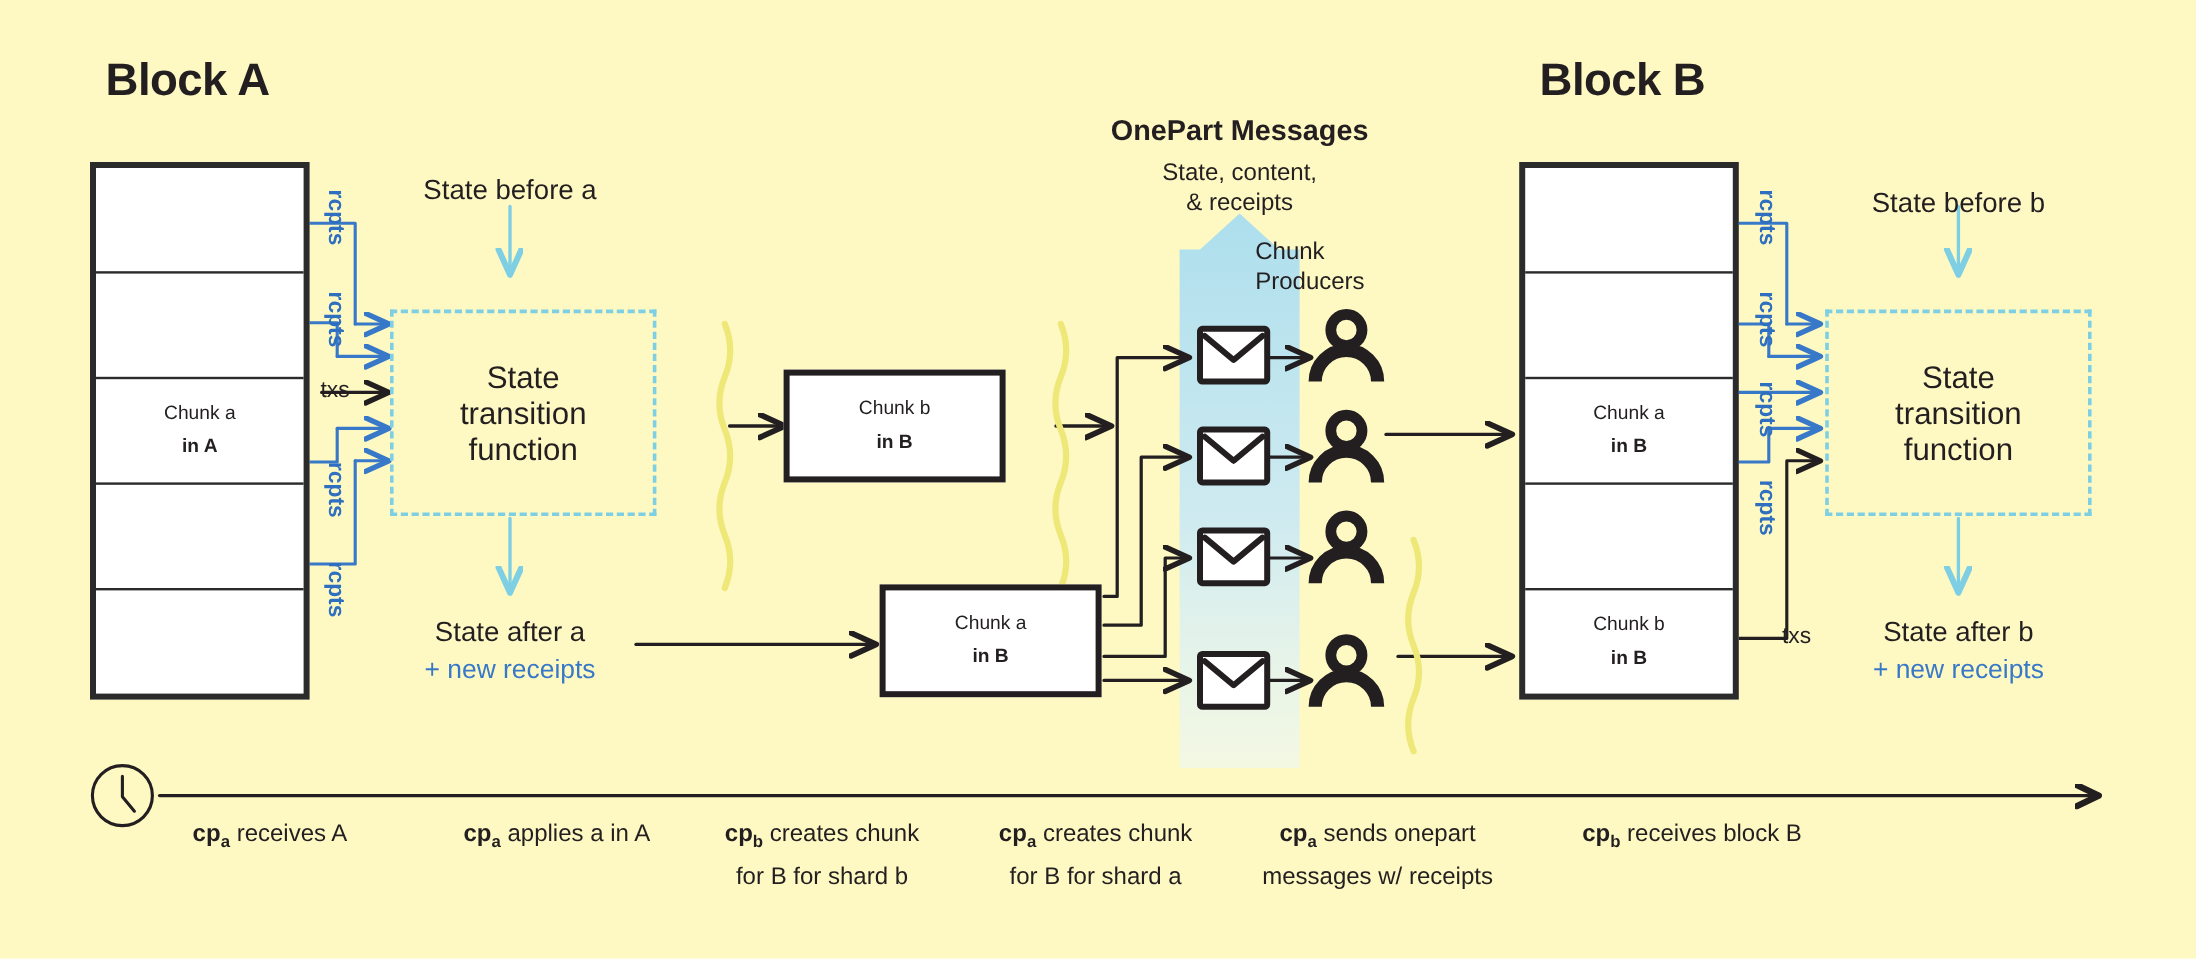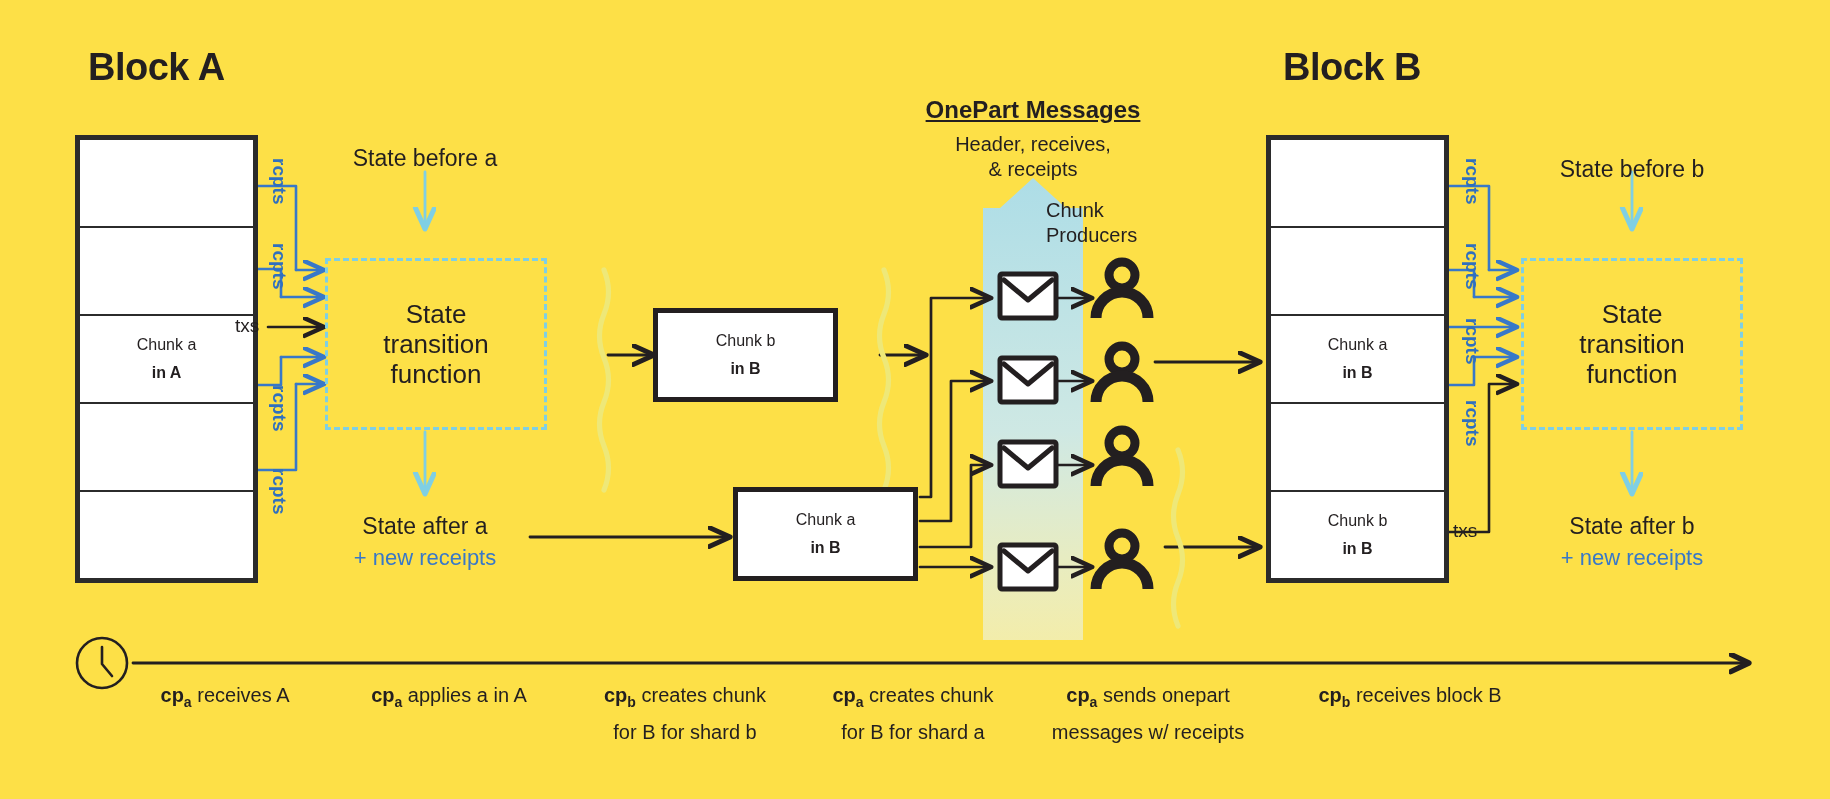--- a/index.html
+++ b/index.html
@@ -8,21 +8,21 @@
     background: #ffffff;
   }
   body {
     font-family: "Liberation Sans", sans-serif;
     color: #231f20;
   }
   #stage {
     position: relative;
     width: 1830px;
     height: 799px;
-    background: #fde047;
+    background: #fef9c3;
     overflow: hidden;
   }
   .abs { position: absolute; }
   svg.layer {
     position: absolute;
     left: 0; top: 0;
     width: 1830px;
     height: 799px;
     overflow: visible;
   }
@@ -91,20 +91,21 @@
     writing-mode: vertical-rl;
     text-orientation: mixed;
     white-space: nowrap;
     letter-spacing: 0px;
   }
   .txs-lbl {
     font-size: 19px;
     color: #231f20;
     font-weight: 500;
     white-space: nowrap;
+    margin-left: 32px;
   }
   .tl-item {
     font-size: 20px;
     line-height: 30px;
     text-align: center;
     color: #231f20;
     white-space: nowrap;
   }
   .tl-item .cp { font-weight: 700; }
   .tl-item sub { font-size: 14px; font-weight:700; }
@@ -352,22 +353,22 @@
     </div>
   </div>
 
   <div class="abs chunk-box" style="left:733px; top:487px; width:185px; height:94px;">
     <div class="blk-label">
       <span>Chunk a</span><br>
       <b>in B</b>
     </div>
   </div>
 
-  <div class="abs onepart-title" style="left:883px; top:96px; width:300px;text-decoration:underline;">OnePart Messages</div>
-  <div class="abs onepart-sub" style="left:883px; top:132px; width:300px;">Header, receives,</div>
+  <div class="abs onepart-title" style="left:883px; top:96px; width:300px;">OnePart Messages</div>
+  <div class="abs onepart-sub" style="left:883px; top:132px; width:300px;">State, content,</div>
   <div class="abs onepart-sub" style="left:883px; top:157px; width:300px;">&amp; receipts</div>
 
   <div class="abs producers-label" style="left:1046px; top:198px; width:160px;">Chunk</div>
   <div class="abs producers-label" style="left:1046px; top:223px; width:160px;">Producers</div>
 
   <div class="abs block-title" style="left:1283px; top:46px;">Block B</div>
 
   <div class="abs blockgrid" style="left:1266px; top:135px; width:183px; height:448px;">
     <div class="row">
       <div class="blk-label"><span></span></div>
@@ -408,21 +409,21 @@
     </div>
   </div>
 
   <div class="abs plain-label" style="left:1532px; top:512px; width:200px;">State after b</div>
   <div class="abs receipts-label" style="left:1532px; top:544px; width:200px;">+ new receipts</div>
 
   <div class="abs tl-item" style="left:110px; top:680px; width:230px;">
     <span class="cp">cp</span><sub>a</sub>
     <span>receives A</span>
   </div>
-  <div class="abs tl-item" style="left:329px; top:680px; width:240px;">
+  <div class="abs tl-item" style="left:344px; top:680px; width:240px;">
     <span class="cp">cp</span><sub>a</sub>
     <span>applies a in A</span>
   </div>
   <div class="abs tl-item" style="left:570px; top:680px; width:230px;">
     <span class="cp">cp</span><sub>b</sub>
     <span>creates chunk</span><br>
     <span>for B for shard b</span>
   </div>
   <div class="abs tl-item" style="left:1023px; top:680px; width:250px;">
     <span class="cp">cp</span><sub>a</sub>

